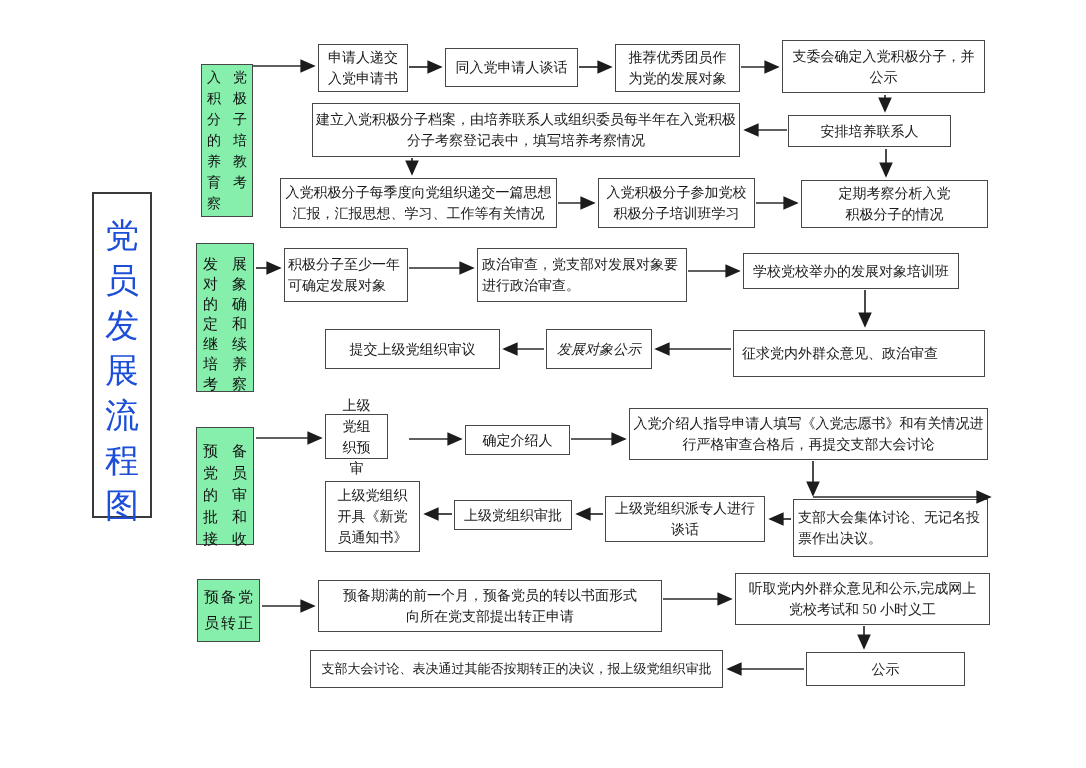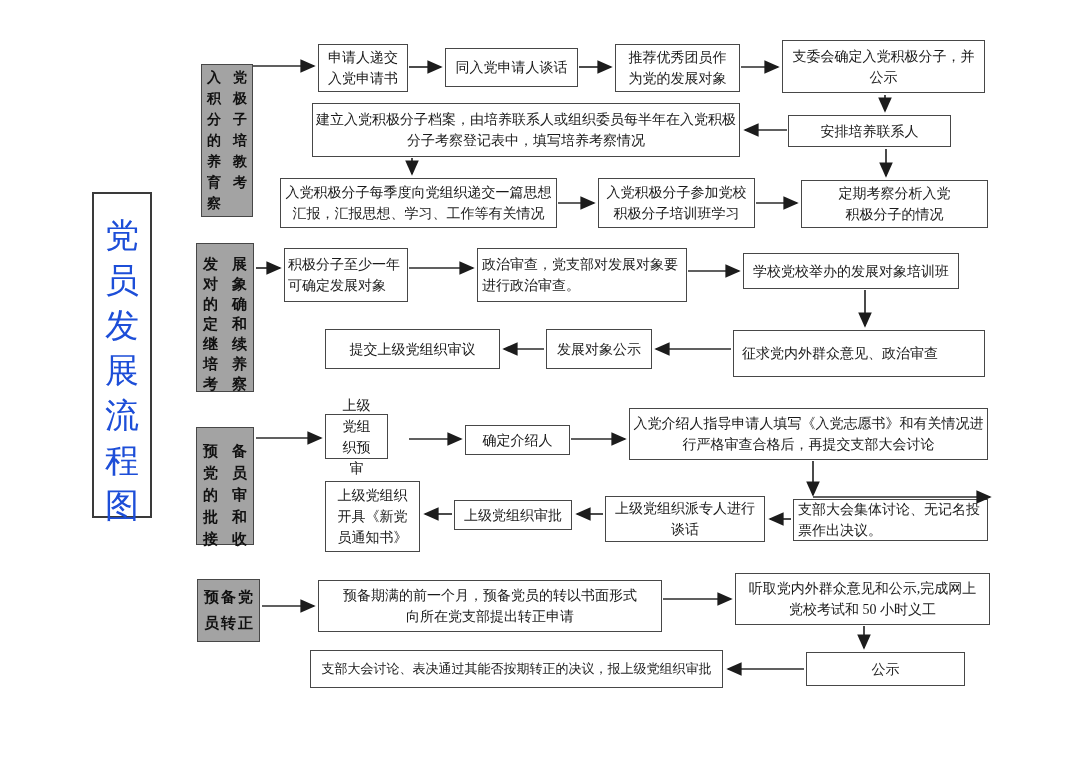--- a/index.html
+++ b/index.html
@@ -8,22 +8,22 @@
     font-family:"Liberation Serif","DejaVu Serif",serif;color:#1a1a1a;
   }
   .box{
     position:absolute;box-sizing:border-box;border:1.6px solid #474747;background:#fff;
     display:flex;align-items:center;justify-content:center;text-align:center;
     font-size:14px;line-height:1.5;padding:2px 4px;
   }
   .left{justify-content:flex-start;text-align:left;}
   .nowrap{white-space:nowrap;}
   .stage{
-    position:absolute;box-sizing:border-box;border:1.6px solid #474747;background:#a3a3a3;
-    font-weight:bold;font-size:15px;
+    position:absolute;box-sizing:border-box;border:1.6px solid #474747;background:#86efac;
+    font-weight:normal;font-size:15px;
     text-align:justify;text-align-last:justify;word-break:break-all;color:#111;
   }
   .vtitle{
     position:absolute;box-sizing:border-box;border:2px solid #3a3a3a;background:#fff;
     font-size:34px;line-height:45px;text-align:center;word-break:break-all;
     padding-top:19px;color:#1d4ed8;
   }
   #arrows{position:absolute;left:0;top:0;pointer-events:none;}
   #arrows line{stroke:#2b2b2b;stroke-width:1.7;}
 </style>
@@ -46,30 +46,30 @@
   <div class="box" style="left:312px;top:103px;width:428px;height:54px;padding:2px;">建立入党积极分子档案，由培养联系人或组织委员每半年在入党积极分子考察登记表中，填写培养考察情况</div>
   <div class="box nowrap" style="left:788px;top:115px;width:163px;height:32px;">安排培养联系人</div>
   <div class="box" style="left:280px;top:178px;width:277px;height:50px;padding:2px;">入党积极分子每季度向党组织递交一篇思想汇报，汇报思想、学习、工作等有关情况</div>
   <div class="box" style="left:598px;top:178px;width:157px;height:50px;padding:2px;">入党积极分子参加党校积极分子培训班学习</div>
   <div class="box" style="left:801px;top:180px;width:187px;height:48px;padding:0 34px;">定期考察分析入党积极分子的情况</div>
 
   <div class="box left" style="left:284px;top:248px;width:124px;height:54px;padding:2px 3px;">积极分子至少一年可确定发展对象</div>
   <div class="box left" style="left:477px;top:248px;width:210px;height:54px;padding:2px 4px;">政治审查，党支部对发展对象要进行政治审查。</div>
   <div class="box nowrap" style="left:743px;top:253px;width:216px;height:36px;">学校党校举办的发展对象培训班</div>
   <div class="box left nowrap" style="left:733px;top:330px;width:252px;height:47px;padding:2px 8px;">征求党内外群众意见、政治审查</div>
-  <div class="box nowrap" style="left:546px;top:329px;width:106px;height:40px;">发展对象公示</div>
+  <div class="box nowrap" style="left:546px;top:329px;width:106px;height:40px;font-style:italic;">发展对象公示</div>
   <div class="box nowrap" style="left:325px;top:329px;width:175px;height:40px;">提交上级党组织审议</div>
 
   <div class="box" style="left:325px;top:414px;width:63px;height:45px;padding:0 10px;">上级党组织预审</div>
   <div class="box nowrap" style="left:465px;top:425px;width:105px;height:30px;">确定介绍人</div>
   <div class="box" style="left:629px;top:408px;width:359px;height:52px;padding:2px;">入党介绍人指导申请人填写《入党志愿书》和有关情况进行严格审查合格后，再提交支部大会讨论</div>
   <div class="box" style="left:325px;top:481px;width:95px;height:71px;padding:0 8px;">上级党组织开具《新党员通知书》</div>
   <div class="box nowrap" style="left:454px;top:500px;width:118px;height:30px;">上级党组织审批</div>
   <div class="box" style="left:605px;top:496px;width:160px;height:46px;padding:0 6px;">上级党组织派专人进行谈话</div>
-  <div class="box left" style="left:793px;top:499px;width:195px;height:42px;padding:15px 4px;">支部大会集体讨论、无记名投票作出决议。</div>
+  <div class="box left" style="left:793px;top:499px;width:195px;height:58px;padding:15px 4px;">支部大会集体讨论、无记名投票作出决议。</div>
 
   <div class="box" style="left:318px;top:580px;width:344px;height:52px;padding:20px;">预备期满的前一个月，预备党员的转以书面形式向所在党支部提出转正申请</div>
   <div class="box" style="left:735px;top:573px;width:255px;height:52px;padding:2px 8px;">听取党内外群众意见和公示,完成网上党校考试和 50 小时义工</div>
   <div class="box nowrap" style="left:806px;top:652px;width:159px;height:34px;">公示</div>
   <div class="box nowrap" style="left:310px;top:650px;width:413px;height:38px;font-size:13px;">支部大会讨论、表决通过其能否按期转正的决议，报上级党组织审批</div>
 
   <svg id="arrows" width="1086" height="768">
     <defs>
       <marker id="ah" markerWidth="9" markerHeight="8" refX="8" refY="4" orient="auto">
         <path d="M0,0 L9,4 L0,8 z" fill="#1c1c1c"></path>

